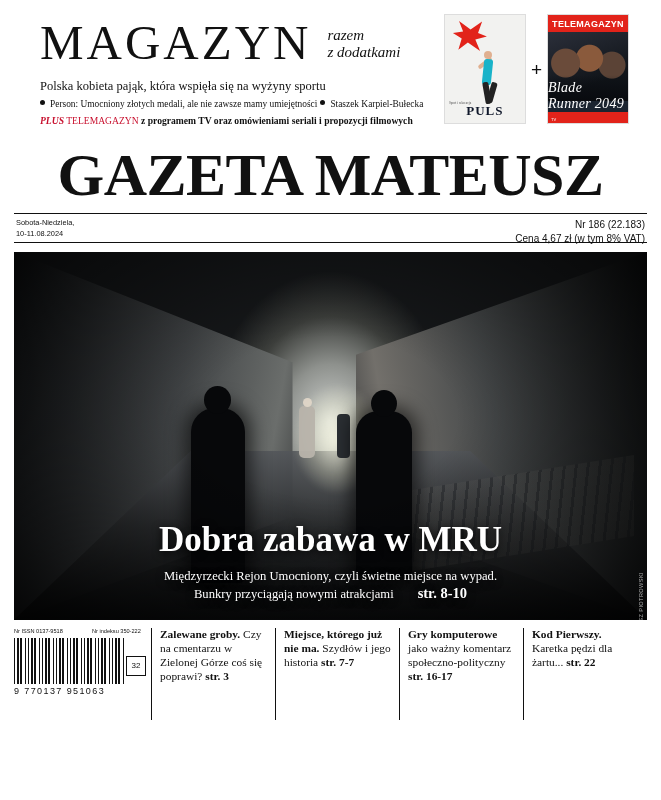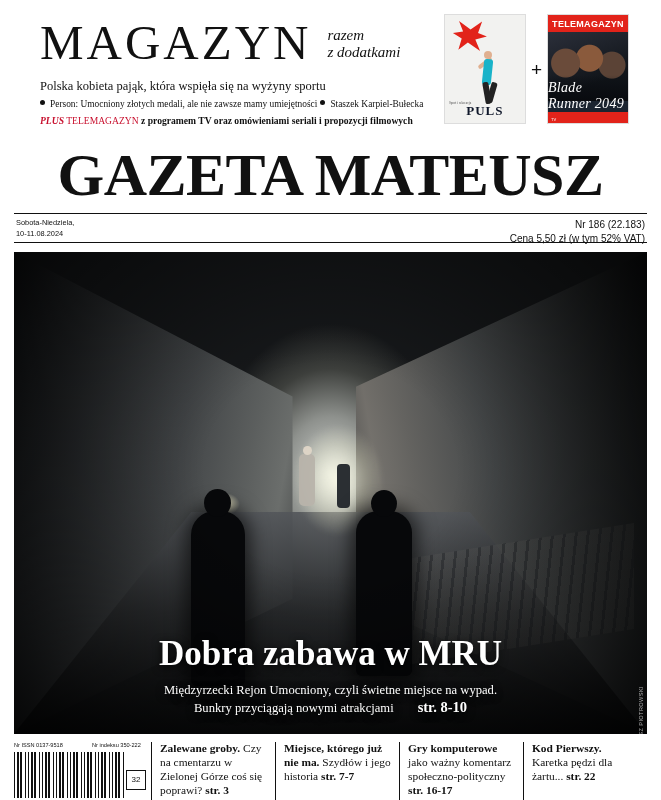--- a/index.html
+++ b/index.html
@@ -281,21 +281,21 @@
     font-size: 10px;
     line-height: 1.45;
     text-align: right;
     color: #111;
   }
 
   
   .hero {
     position: relative;
     margin-top: 9px;
-    height: 482px;
+    height: 368px;
     overflow: hidden;
     background: #0b0b0b;
   }
   .tunnel {
     position: absolute;
     inset: 0;
     background:
       radial-gradient(ellipse 120px 150px at 50% 46%, #cfd2cf 0%, #8e918d 38%, #3d3f3c 70%, #16181a 100%),
       linear-gradient(to bottom, #24272a 0%, #101214 100%);
   }
@@ -564,21 +564,21 @@
 
   <div class="masthead">
     <div class="masthead-title">GAZETA MATEUSZ</div>
     <div class="masthead-rules">
       <div class="mh-left">
         <div>Sobota-Niedziela,</div>
         <div>10-11.08.2024</div>
       </div>
       <div class="mh-right">
         <div>Nr 186 (22.183)</div>
-        <div>Cena 5,50 zł (w tym 52% VAT)</div>
+        <div>Cena 4,67 zł (w tym 8% VAT)</div>
       </div>
     </div>
   </div>
 
   <div class="hero">
     <div class="tunnel"></div>
     <div class="walls-left"></div>
     <div class="walls-right"></div>
     <div class="floor"></div>
     <div class="rail"></div>

